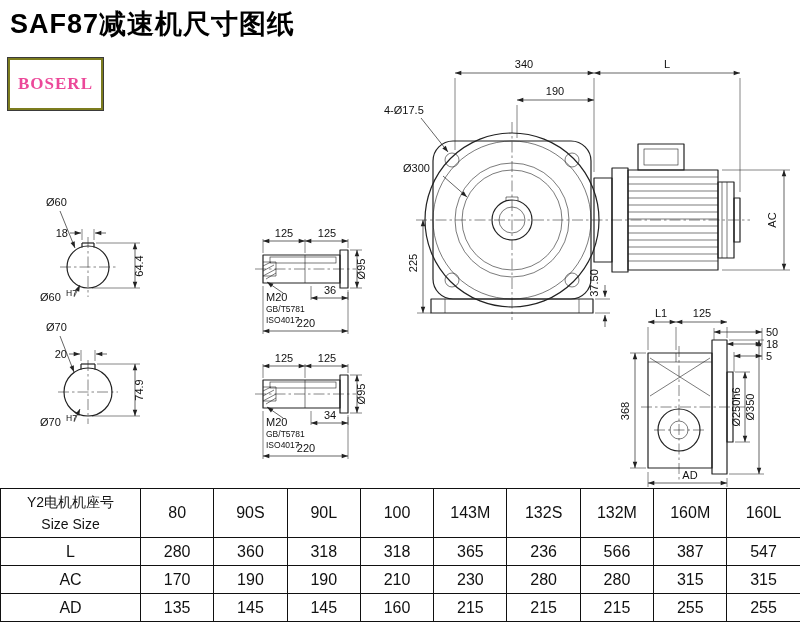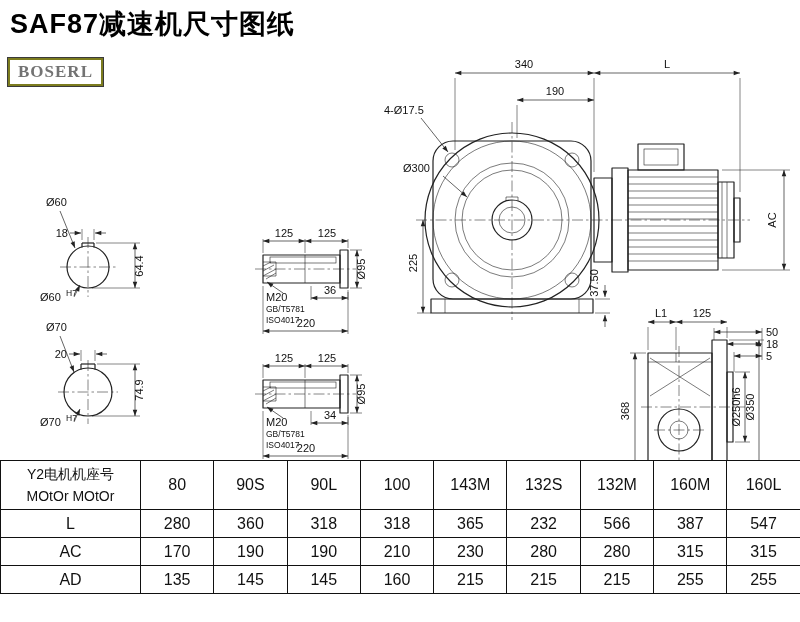--- a/index.html
+++ b/index.html
@@ -1,36 +1,36 @@
 <!DOCTYPE html>
 <html><head>
 <meta charset="utf-8">
 <style>
   html,body{margin:0;padding:0;background:#fff;}
   .stage{position:relative;width:800px;height:622px;background:#fff;overflow:hidden;
          font-family:"Liberation Sans",sans-serif;color:#111;}
   .title{position:absolute;left:10px;top:6px;font-size:27px;font-weight:bold;
          letter-spacing:1px;color:#000;white-space:nowrap;}
   .brand-box{position:absolute;left:8px;top:58px;border:2px solid #7c7c1e;
-         outline:1px solid #3a3a3a;padding:1px 8px;height:22px;line-height:22px;
+         outline:1px solid #3a3a3a;padding:13px 8px;height:22px;line-height:22px;
          font-family:"Liberation Serif",serif;font-size:17px;font-weight:bold;
-         color:#737373;letter-spacing:1px;background:#fff;}
+         color:#ec4899;letter-spacing:1px;background:#fff;}
   svg.draw{position:absolute;left:0;top:0;}
   
   .ol{stroke:#222;stroke-width:1.2;fill:none;stroke-linejoin:round;}
   .tl{stroke:#222;stroke-width:0.6;fill:none;}
   .hat{stroke:#222;stroke-width:0.6;fill:none;}
   .ext{stroke:#222;stroke-width:0.55;fill:none;}
   .cl{stroke:#222;stroke-width:0.55;fill:none;stroke-dasharray:11 3 2.5 3;}
   .dim{stroke:#222;stroke-width:0.7;fill:none;marker-start:url(#arw);marker-end:url(#arw);}
   .dime{stroke:#222;stroke-width:0.7;fill:none;marker-end:url(#arw);}
   text.d{font:11px "Liberation Sans",sans-serif;fill:#111;}
   text.s{font:8.5px "Liberation Sans",sans-serif;fill:#111;}
   
-  table.spec{position:absolute;left:0;top:460px;width:800px;border-collapse:collapse;
+  table.spec{position:absolute;left:0;top:488px;width:800px;border-collapse:collapse;
          table-layout:fixed;font-size:16px;}
   table.spec th,table.spec td{border:1px solid #111;text-align:center;padding:0;
          font-weight:normal;background:#fff;color:#111;}
   table.spec tr.hrow th{height:48px;}
   table.spec tr.drow td{height:27px;}
   th.motor-hdr div{font-size:14px;line-height:22px;}
   col.c0{width:140px;}
   col.cn{width:73.3px;}
 </style>
 </head>
@@ -318,40 +318,40 @@
       <col class="cn">
         <col class="cn">
         <col class="cn">
         <col class="cn">
         <col class="cn">
     </colgroup>
     <tbody>
       <tr class="hrow">
         <th class="motor-hdr">
           <div>Y2电机机座号</div>
-          <div>MOtOr MOtOr</div>
+          <div>Size Size</div>
         </th>
         <th>80</th>
         <th>90S</th>
         <th>90L</th>
         <th>100</th>
         <th>143M</th>
         <th>132S</th>
         <th>132M</th>
         <th>160M</th>
         <th>160L</th>
       </tr>
       <tr class="drow">
         <td>L</td>
         <td>280</td>
         <td>360</td>
         <td>318</td>
         <td>318</td>
         <td>365</td>
-        <td>232</td>
+        <td>236</td>
         <td>566</td>
         <td>387</td>
         <td>547</td>
       </tr>
       <tr class="drow">
         <td>AC</td>
         <td>170</td>
         <td>190</td>
         <td>190</td>
         <td>210</td>

